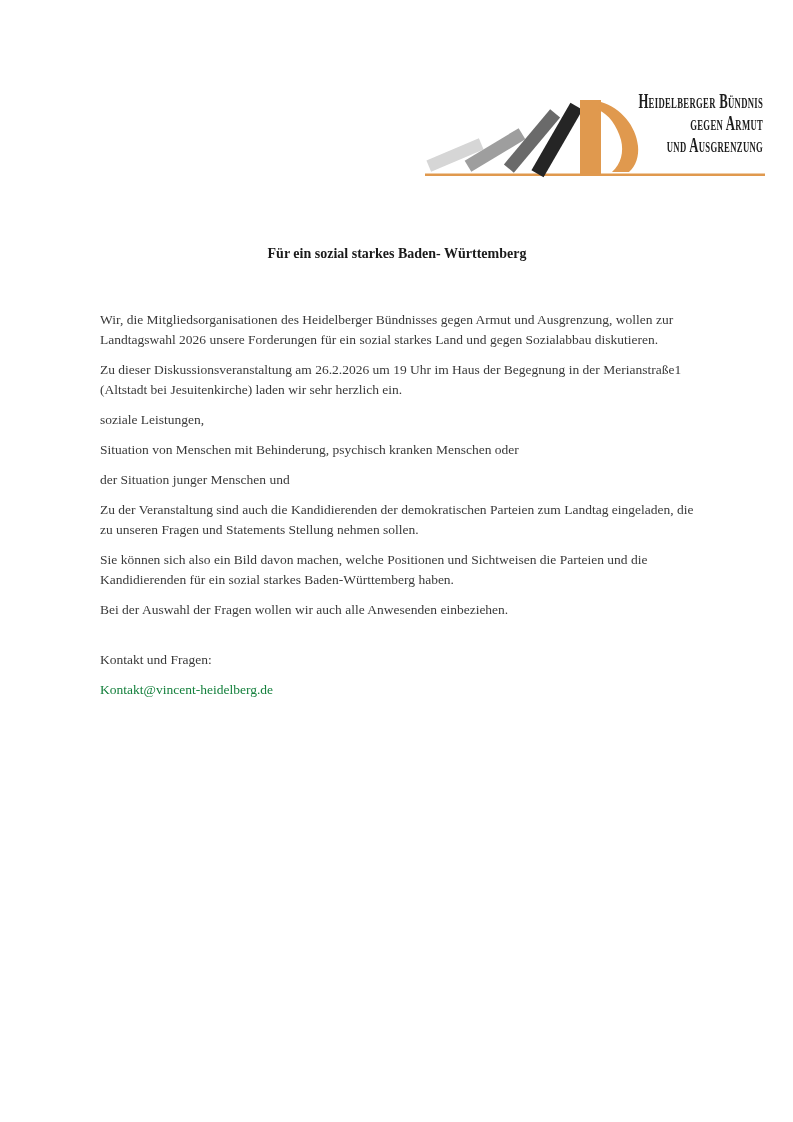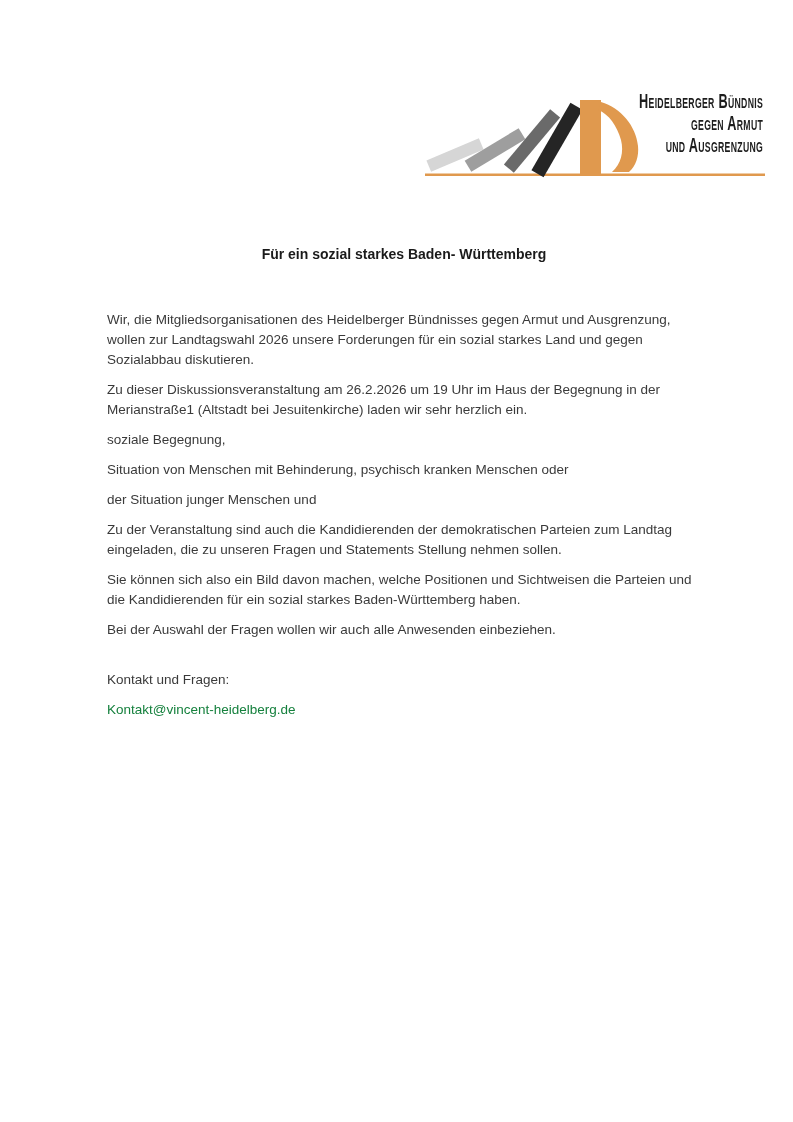--- a/index.html
+++ b/index.html
@@ -1,21 +1,21 @@
 <!DOCTYPE html>
 <html><head>
 <meta charset="utf-8">
 <style>
   html, body { margin: 0; padding: 0; background: #ffffff; }
   .page {
     position: relative;
     width: 793px;
     height: 1122px;
     background: #ffffff;
-    font-family: Liberation Sans, sans-serif;
+    font-family: Liberation Serif, serif;
     overflow: hidden;
   }
 
   
   .logo {
     position: absolute;
     left: 425px;
     top: 88px;
     width: 340px;
     height: 95px;
@@ -36,21 +36,21 @@
     font-size: 20.5px;
     line-height: 22px;
     transform: scaleX(0.62);
     transform-origin: 100% 50%;
     letter-spacing: 0.5px;
   }
 
   
   .content {
     position: absolute;
-    left: 101px;
+    left: 94px;
     top: 244px;
     width: 606px;
     color: #3a3a3a;
     font-size: 13.5px;
     line-height: 20px;
   }
   .title {
     margin: 0 0 46px 0;
     font-size: 14px;
     line-height: 20px;
@@ -90,21 +90,21 @@
       <span class="lt">gegen Armut</span>
       <span class="lt">und Ausgrenzung</span>
     </div>
   </div>
 
   <div class="content">
     <h1 class="title">Für ein sozial starkes Baden- Württemberg</h1>
 
     <p>Wir, die Mitgliedsorganisationen des Heidelberger Bündnisses gegen Armut und Ausgrenzung, wollen zur Landtagswahl 2026 unsere Forderungen für ein sozial starkes Land und gegen Sozialabbau diskutieren.</p>
     <p>Zu dieser Diskussionsveranstaltung am 26.2.2026 um 19 Uhr im Haus der Begegnung in der Merianstraße1 (Altstadt bei Jesuitenkirche) laden wir sehr herzlich ein.</p>
-    <p>soziale Begegnung,</p>
+    <p>soziale Leistungen,</p>
     <p>Situation von Menschen mit Behinderung, psychisch kranken Menschen oder</p>
     <p>der Situation junger Menschen und</p>
     <p>Zu der Veranstaltung sind auch die Kandidierenden der demokratischen Parteien zum Landtag eingeladen, die zu unseren Fragen und Statements Stellung nehmen sollen.</p>
     <p>Sie können sich also ein Bild davon machen, welche Positionen und Sichtweisen die Parteien und die Kandidierenden für ein sozial starkes Baden-Württemberg haben.</p>
     <p>Bei der Auswahl der Fragen wollen wir auch alle Anwesenden einbeziehen.</p>
 
     <p class="contact-label">Kontakt und Fragen:</p>
     <p class="contact-email"><a>Kontakt@vincent-heidelberg.de</a></p>
   </div>
 

